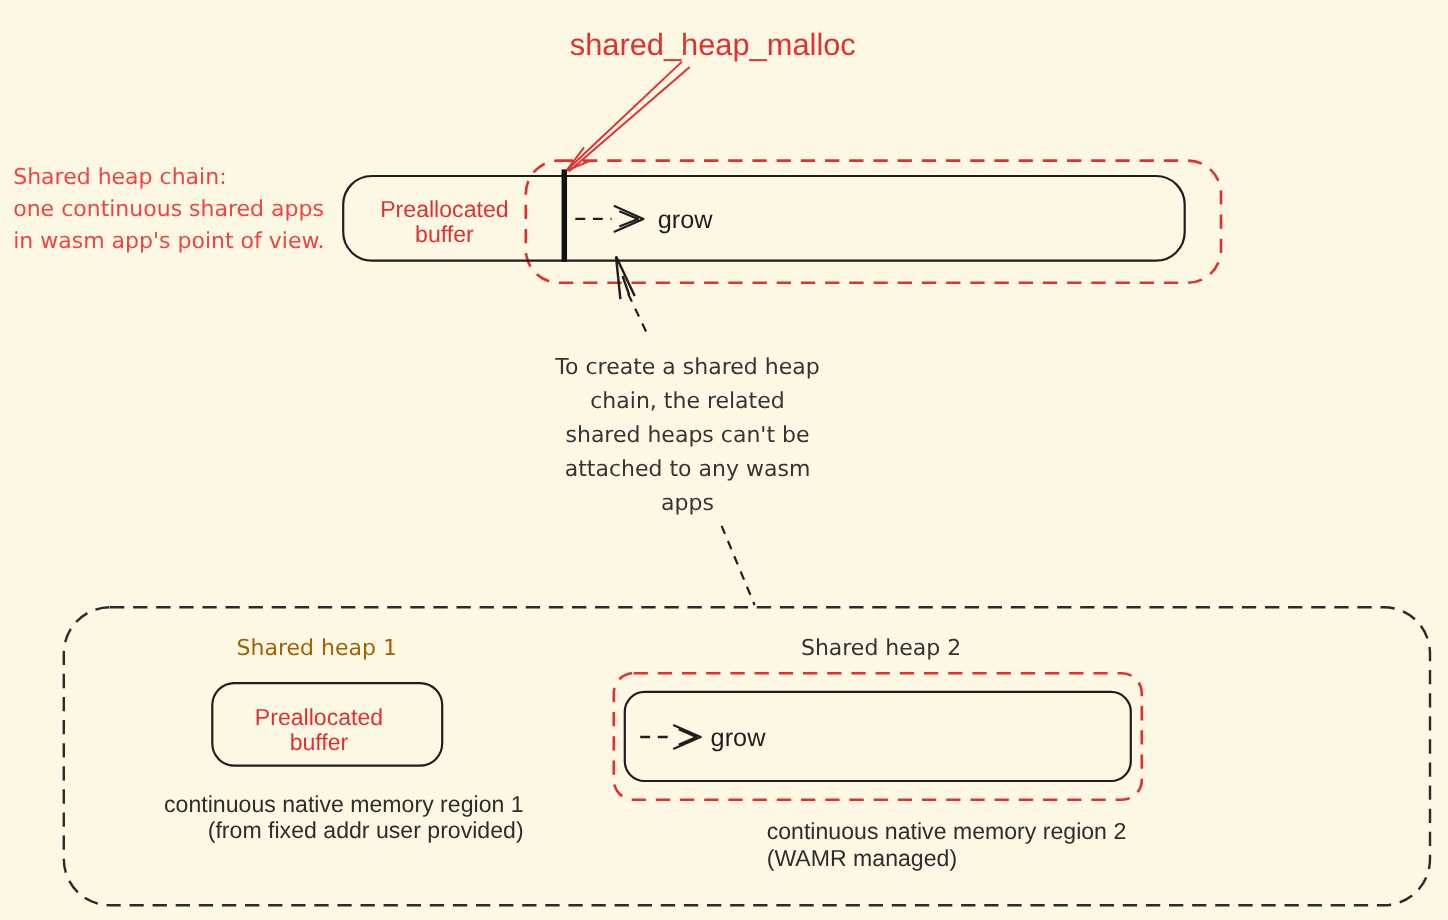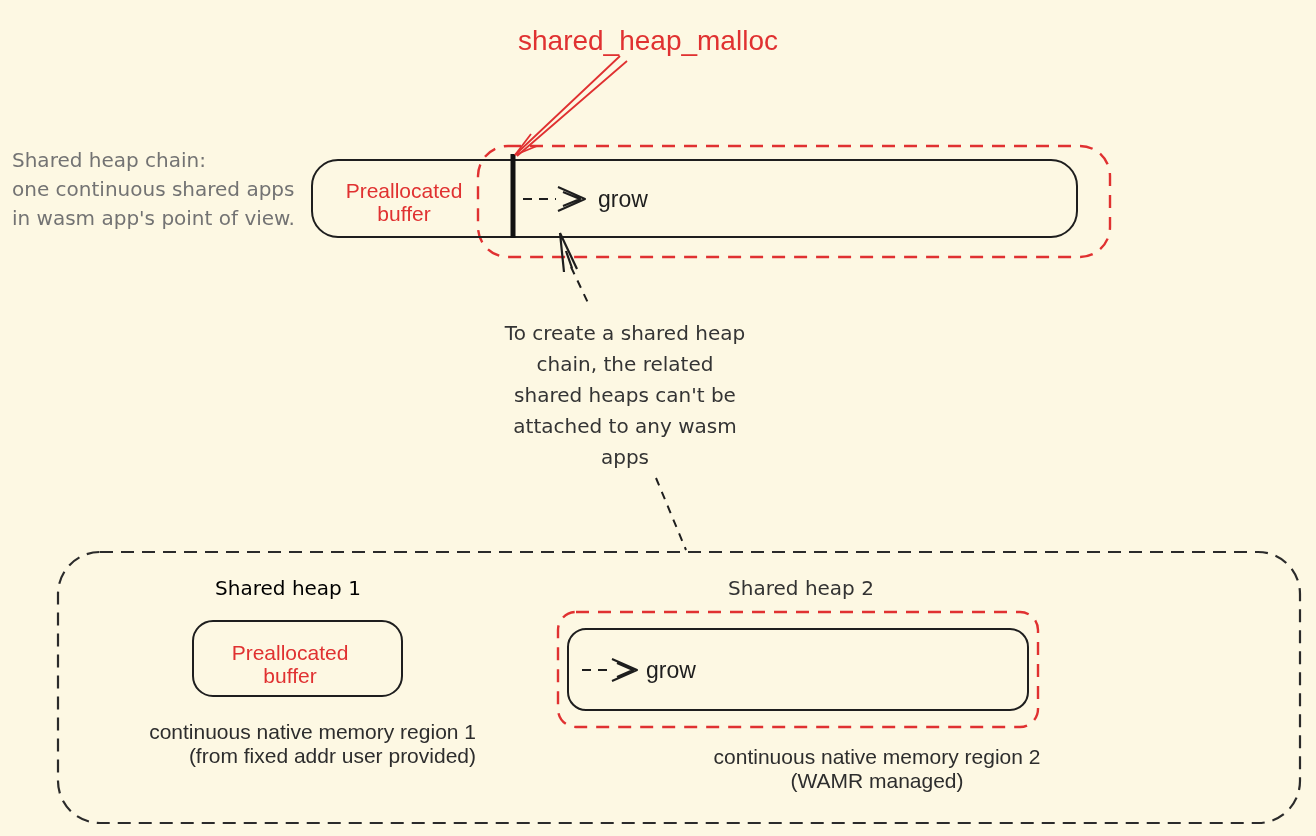--- a/index.html
+++ b/index.html
@@ -9,35 +9,35 @@
     font-family:"Liberation Sans", sans-serif; color:#2f2f2f;
   }
   .abs { position:absolute; }
   .hand { font-family:"DejaVu Sans", sans-serif; }
   .label { font-family:"Liberation Sans", sans-serif; }
   .red { color:#e03131; }
   svg.layer { position:absolute; left:0; top:0; width:1316px; height:836px; }
 
   .malloc-label { left:518px; top:25px; width:226px; text-align:center;
     font-size:28px; }
-  .chain-caption { left:12px; top:146px; font-size:20px; line-height:29px; color:#737373; }
+  .chain-caption { left:12px; top:146px; font-size:20px; line-height:29px; color:#ef4444; }
   .prealloc-top { left:329px; top:179px; width:150px; text-align:center;
     font-size:21px; line-height:23px; }
   .grow-top { left:598px; top:186px; font-size:23px; color:#1e1e1e; }
   .note { left:495px; top:318px; width:260px; display:flex; flex-direction:column;
     align-items:center; font-size:20px; line-height:31px; color:#343434; }
   .note span { white-space:nowrap; }
-  .heap1-title { left:208px; top:576px; width:160px; text-align:center; font-size:20px; color:#000000; }
+  .heap1-title { left:208px; top:576px; width:160px; text-align:center; font-size:20px; color:#a16207; }
   .prealloc-b1 { left:215px; top:641px; width:150px; text-align:center;
     font-size:21px; line-height:23px; }
   .caption1 { left:116px; top:720px; width:360px; text-align:right;
     font-size:21px; line-height:24px; color:#2d2d2d; }
   .heap2-title { left:721px; top:576px; width:160px; text-align:center; font-size:20px; color:#333333; }
   .grow-bottom { left:646px; top:657px; font-size:23px; color:#1e1e1e; }
-  .caption2 { left:697px; top:745px; width:360px; text-align:center;
+  .caption2 { left:697px; top:745px; width:360px; 
     font-size:21px; line-height:24px; color:#2d2d2d; }
 </style>
 </head>
 <body>
 
 <div class="stage">
 
   <svg class="layer" viewBox="0 0 1316 836">
 
     <rect x="478" y="146" width="632" height="111" rx="30" fill="none" stroke="#e03131" stroke-width="2.4" stroke-dasharray="13 9"></rect>

